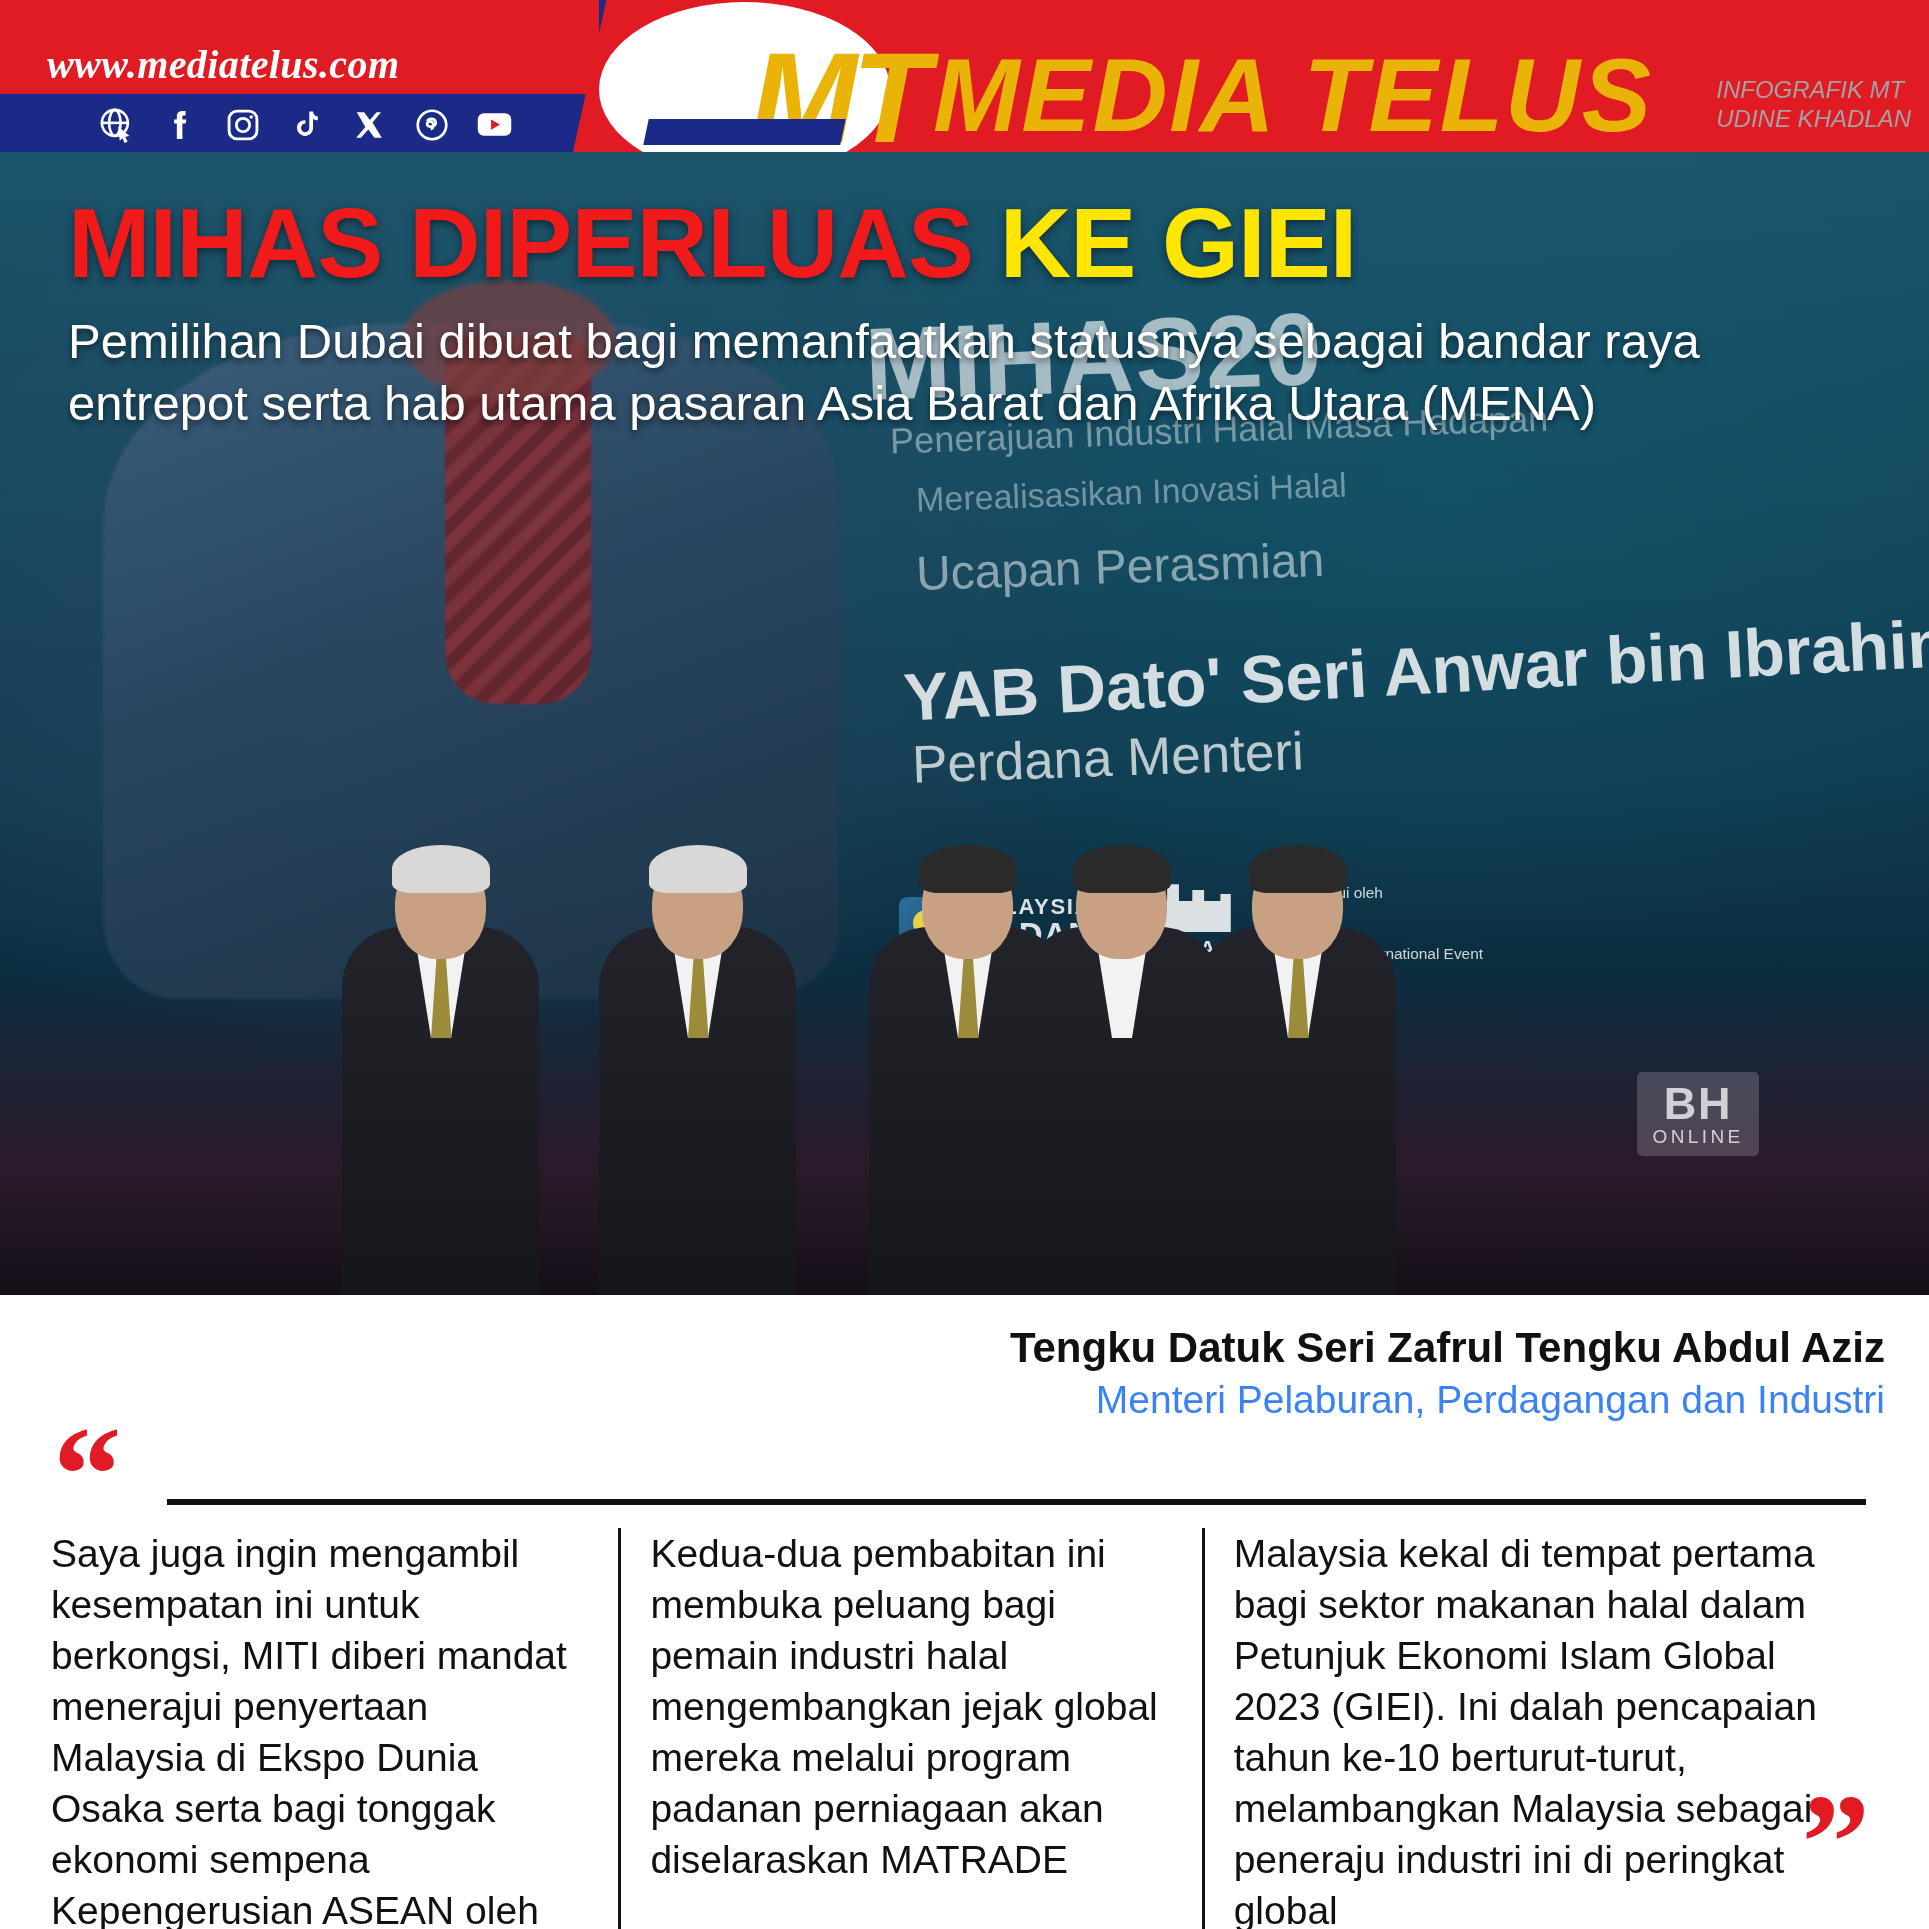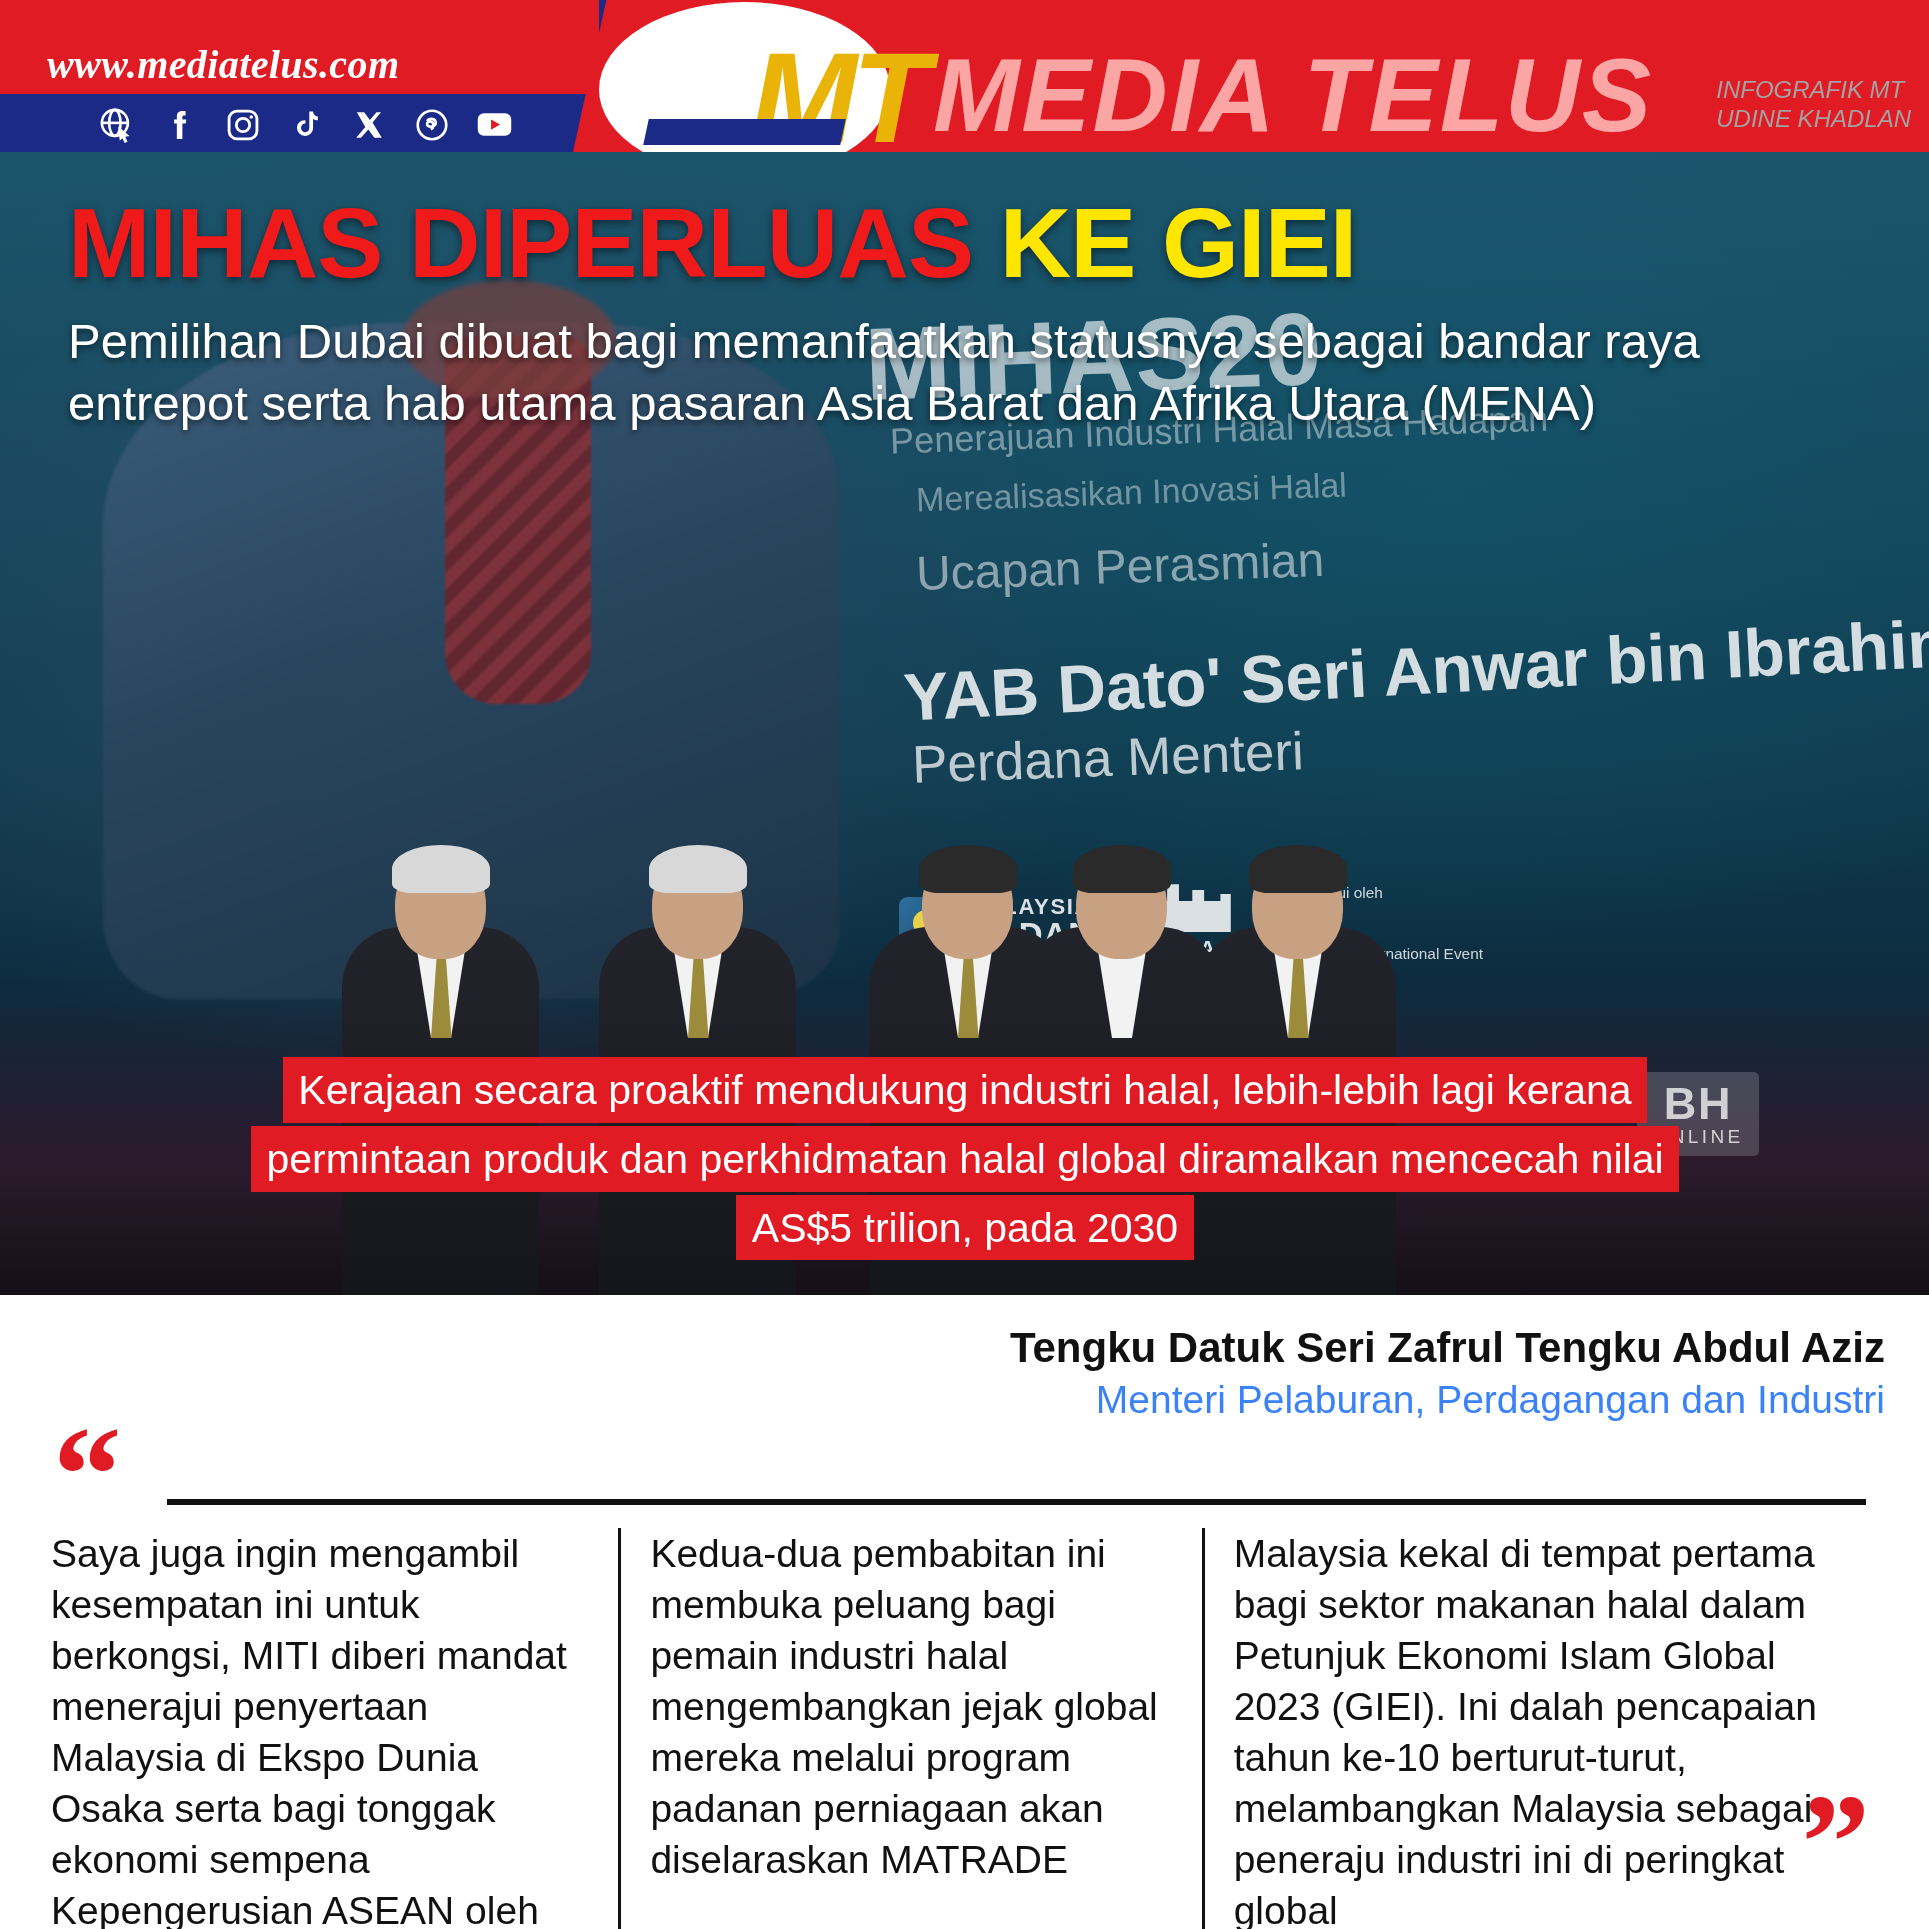--- a/index.html
+++ b/index.html
@@ -107,21 +107,21 @@
     transform: skewX(-12deg);
   }
   .brand-title {
     position: absolute;
     left: 933px; top: 43px;
     font-family: "Liberation Sans", sans-serif;
     font-weight: bold;
     font-style: italic;
     font-size: 104px;
     line-height: 104px;
-    color: #fca5a5;
+    color: #eab308;
     letter-spacing: 1.7px;
   }
   .infografik {
     position: absolute;
     right: 19px; top: 75px;
     text-align: left;
     font-style: italic;
     font-size: 24px;
     line-height: 29px;
     color: #a3a3a3;
@@ -600,25 +600,20 @@
     <div class="headline">
       <span class="w-red">MIHAS DIPERLUAS</span>
       <span class="w-yellow">KE GIEI</span>
     </div>
 
     <div class="subhead">
       <div>Pemilihan Dubai dibuat bagi memanfaatkan statusnya sebagai bandar raya</div>
       <div>entrepot serta hab utama pasaran Asia Barat dan Afrika Utara (MENA)</div>
     </div>
 
-    <div class="quote-strip">
-      <div><span>Kerajaan secara proaktif mendukung industri halal, lebih-lebih lagi kerana</span></div>
-      <div><span>permintaan produk dan perkhidmatan halal global diramalkan mencecah nilai</span></div>
-      <div><span>AS$5 trilion, pada 2030</span></div>
-    </div>
   </div>
 
   <div class="lower">
     <div class="attribution">
       <div class="attr-name">Tengku Datuk Seri Zafrul Tengku Abdul Aziz</div>
       <div class="attr-role">Menteri Pelaburan, Perdagangan dan Industri</div>
     </div>
 
     <div class="quote-open">“</div>
     <div class="rule"></div>

